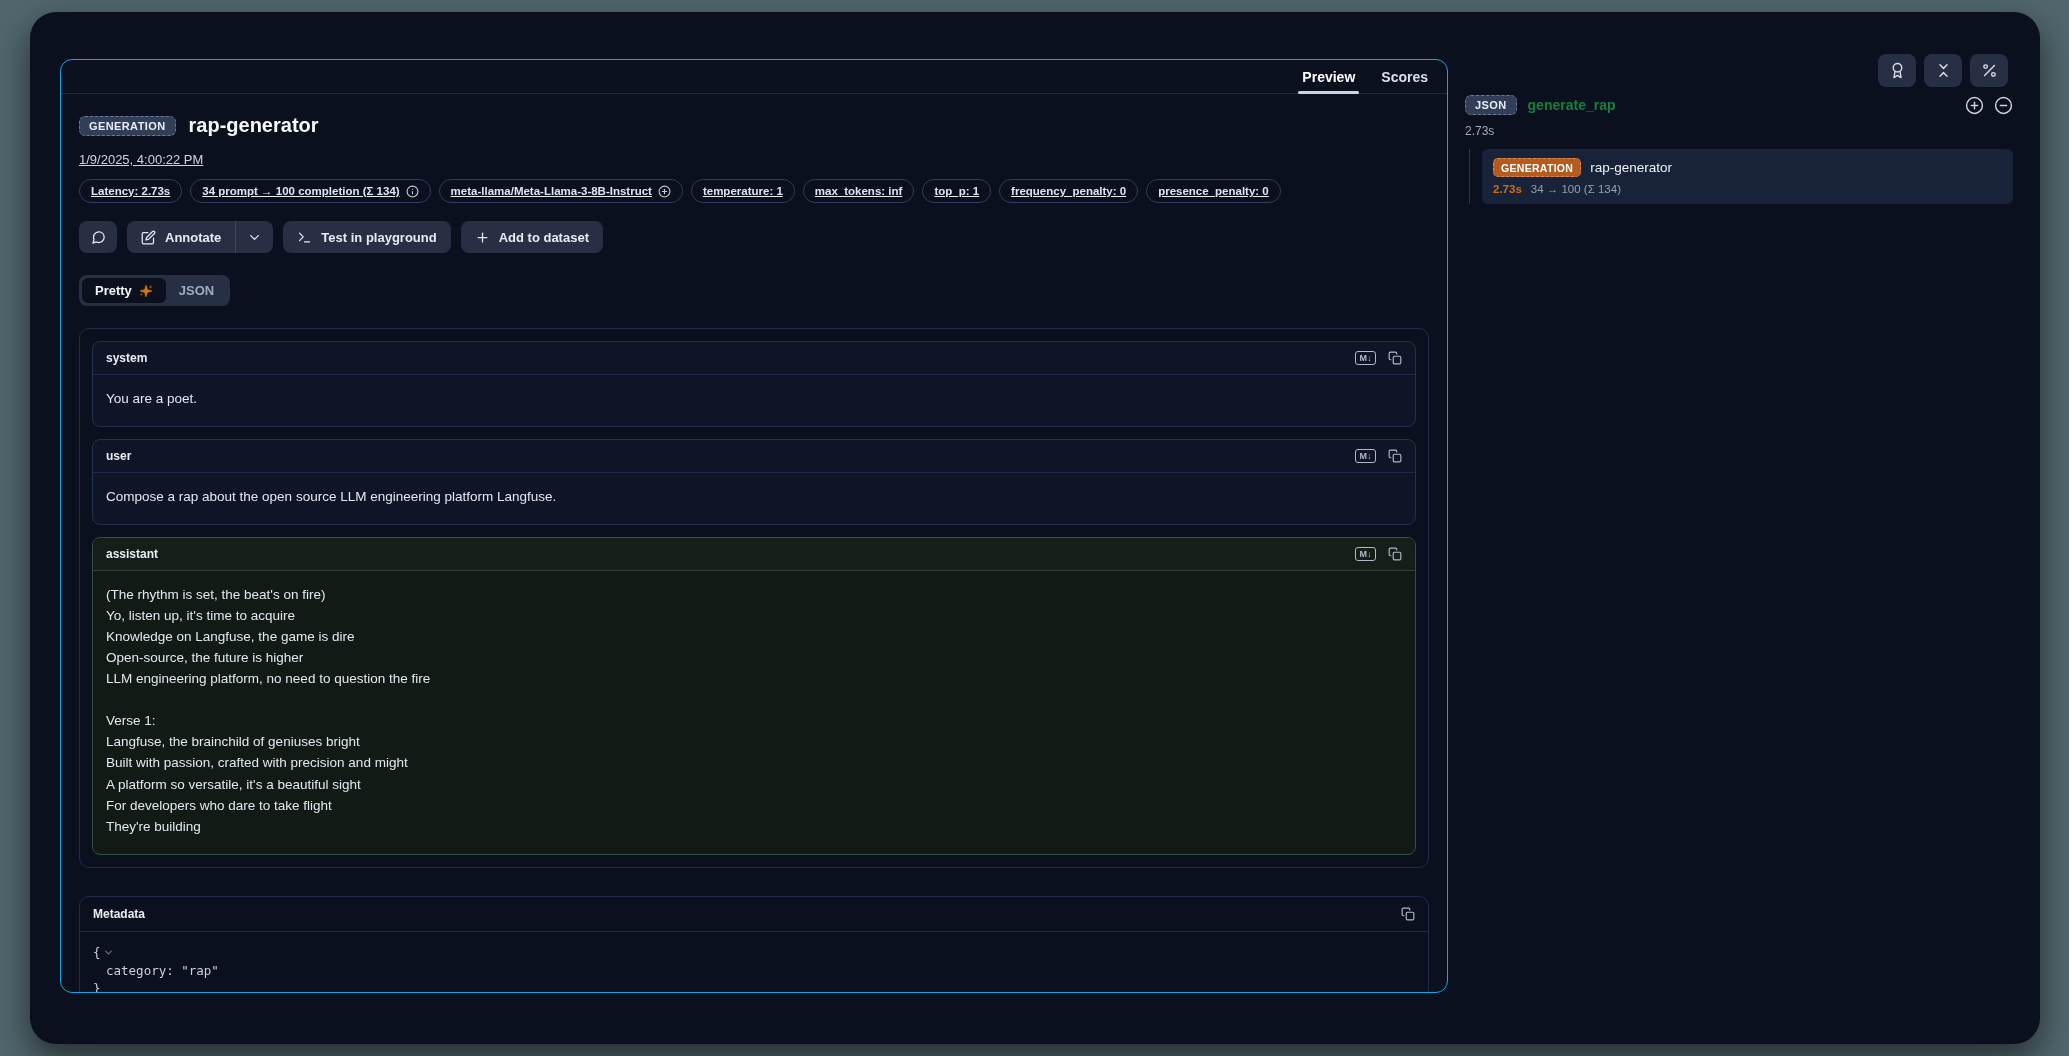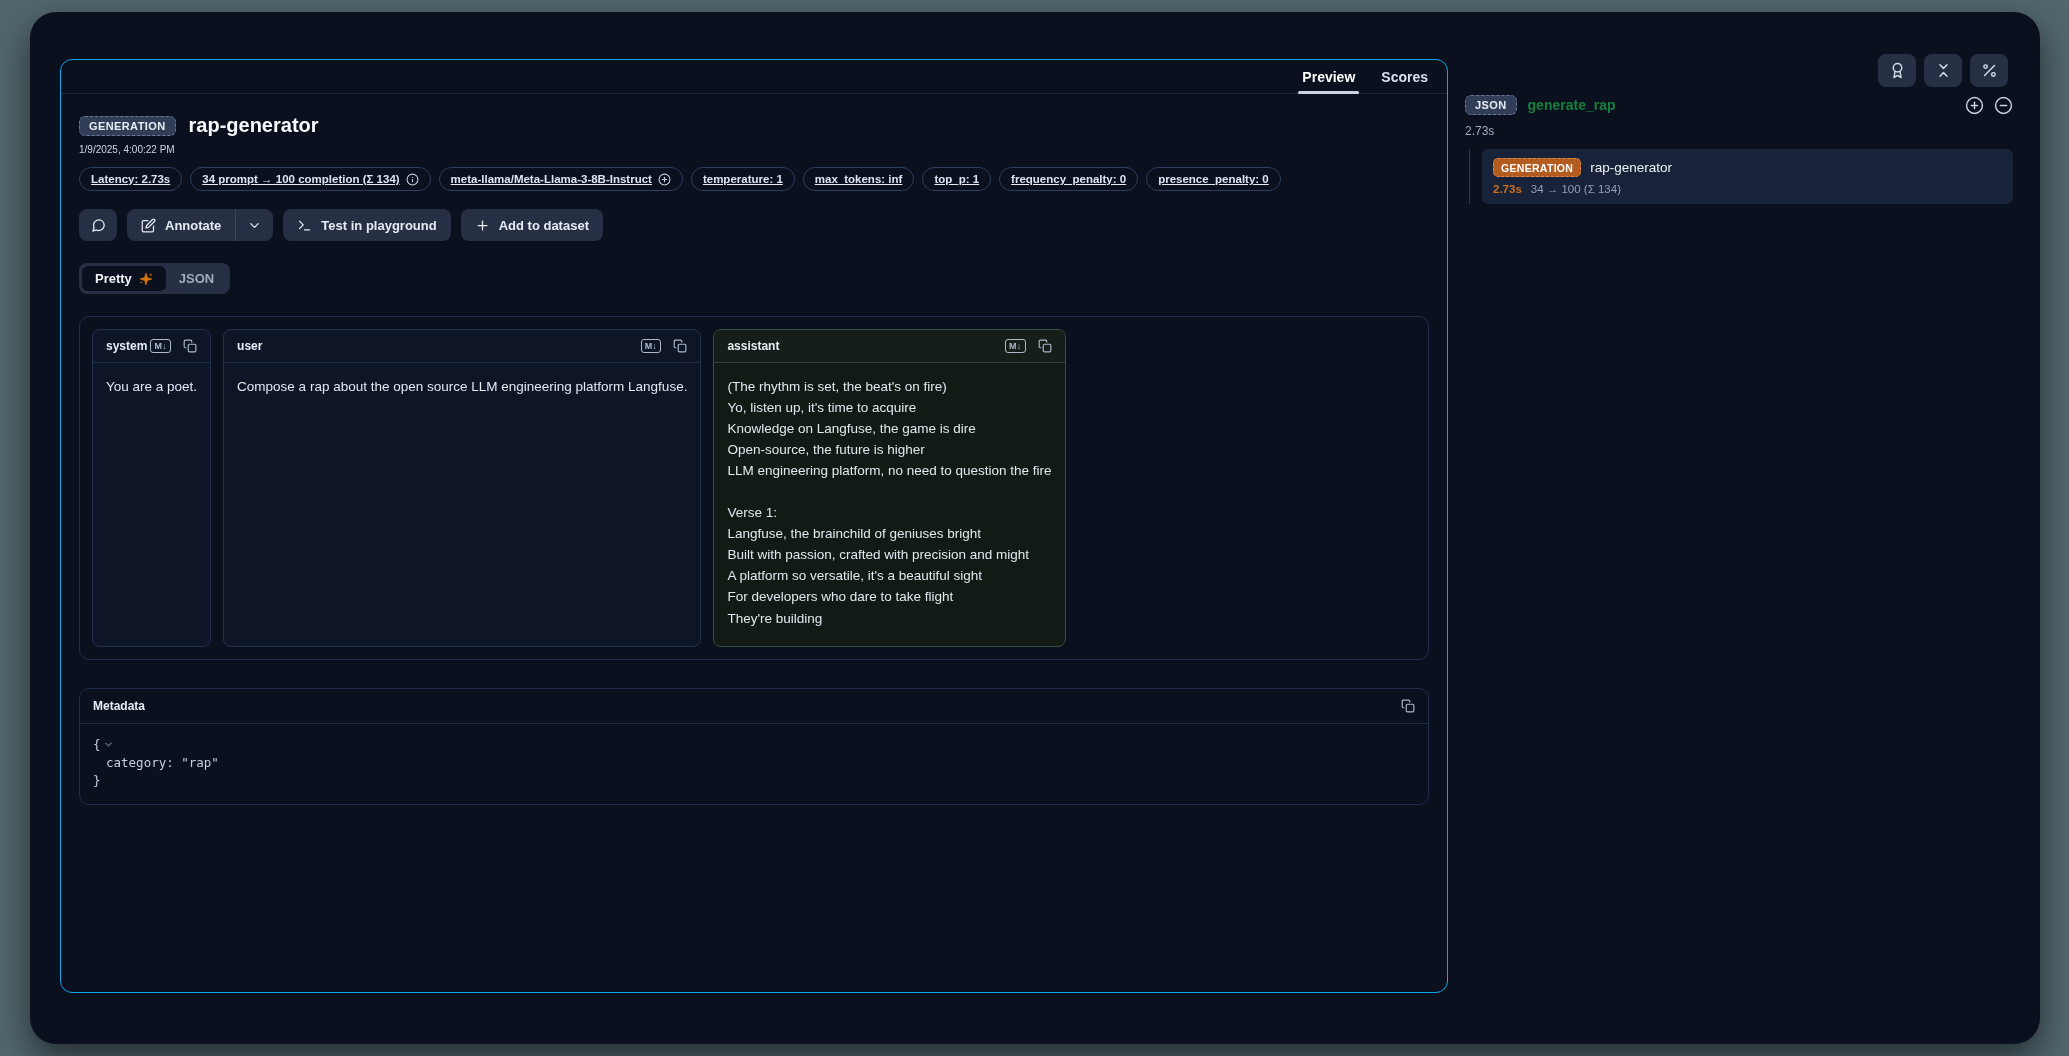--- a/index.html
+++ b/index.html
@@ -49,21 +49,21 @@
   .tab-underline { position: absolute; left: 9px; right: 9px; bottom: -1px; height: 3px; background: #cbd5e1; border-radius: 2px; }
 
   .content { padding: 20px 18px 0 18px; }
 
   .title-row { display: flex; align-items: center; gap: 13px; }
   .badge-slate {
     font-size: 11px; font-weight: 700; letter-spacing: .4px; color: #e8edf5;
     background: #323d58; border: 1px dashed #6b7a99; border-radius: 6px; padding: 3px 9px;
   }
   .page-title { font-size: 20px; font-weight: 700; color: #f8fafc; }
-  .timestamp { margin-top: 7px; font-size: 10px; color: #cbd5e1; }
+  .timestamp { margin-top: 15px; font-size: 13px; color: #cbd5e1; text-decoration: underline; }
 
   .badges-row { margin-top: 12px; display: flex; gap: 8px; flex-wrap: wrap; text-decoration: underline; }
   .pill {
     display: inline-flex; align-items: center; gap: 6px; height: 24px; padding: 0 11px;
     border: 1px solid #2d3e61; border-radius: 12px;
     font-size: 11.5px; font-weight: 700; color: #dde5f0; white-space: nowrap;
   }
   .pill svg { width: 13px; height: 13px; color: #c2cddd; }
 
   .toolbar { margin-top: 18px; display: flex; gap: 10px; align-items: center; }
@@ -82,21 +82,21 @@
   .vt-seg {
     display: flex; align-items: center; gap: 7px; padding: 5px 13px; border-radius: 6px;
     font-size: 13px; font-weight: 600; color: #9fabbe; cursor: pointer;
   }
   .vt-seg.active { background: #0b101e; color: #f1f5f9; }
   .sparkles-wrap svg { width: 14px; height: 14px; color: #d97706; }
 
   
   .messages {
     margin-top: 22px; border: 1px solid #202d4c; border-radius: 10px; padding: 12px;
-    display: flex; gap: 12px;
+    display: flex; flex-direction: column; gap: 12px;
   }
   .msg { border: 1px solid #223052; border-radius: 8px; background: #0d1526; overflow: hidden; }
   .msg-header {
     display: flex; align-items: center; justify-content: space-between;
     padding: 9px 13px; border-bottom: 1px solid #1d2a48;
   }
   .msg-role { font-size: 12px; font-weight: 700; color: #e8edf5; }
   .msg-actions { display: flex; gap: 12px; align-items: center; color: #aeb9cc; }
   .md-chip { font-size: 9px; font-weight: 700; border: 1.5px solid currentColor; border-radius: 3px; padding: 1px 3px; cursor: pointer; letter-spacing: .3px; }
   .act-icon { cursor: pointer; }

